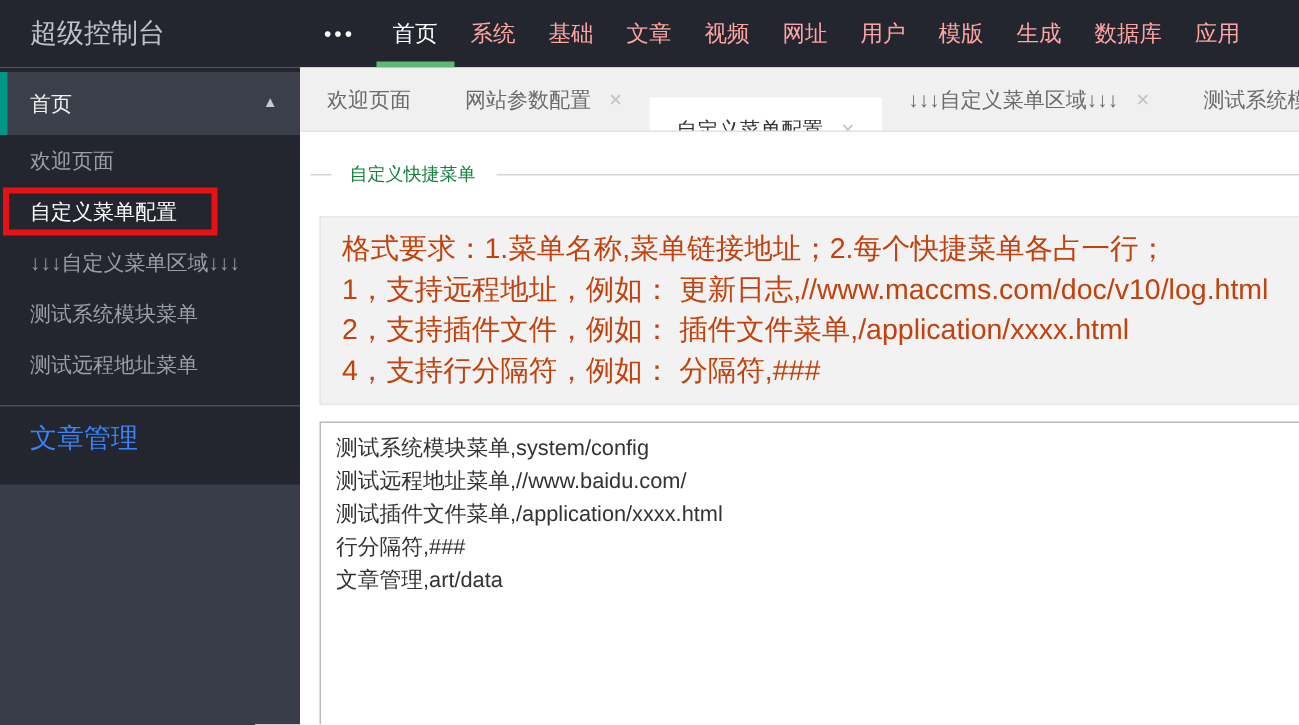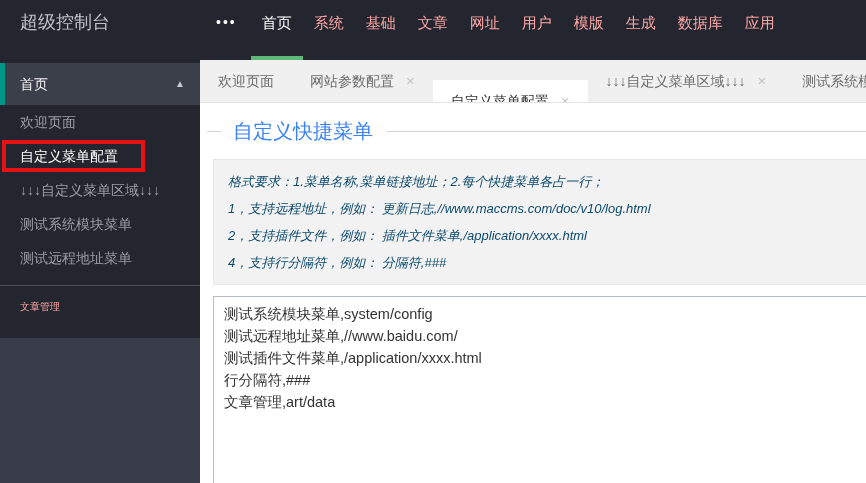--- a/index.html
+++ b/index.html
@@ -1,70 +1,71 @@
 <!DOCTYPE html>
 <html><head>
 <meta charset="utf-8">
 <style>
   * { margin:0; padding:0; box-sizing:border-box; }
   html,body { width:866px; height:483px; overflow:hidden; }
   body { font-family:"Liberation Sans","DejaVu Sans",sans-serif; background:#fff; }
 
   
-  .topbar { height:60px; background:#23262E; display:flex; align-items:stretch; white-space:nowrap; overflow:hidden; }
+  .topbar { height:45px; background:#23262E; display:flex; align-items:stretch; white-space:nowrap; overflow:hidden; }
   .logo { width:200px; flex:none; line-height:45px; padding-left:20px; font-size:18px; color:#bfc3c9; }
   .more-dots { line-height:45px; color:#fff; font-size:14px; letter-spacing:2px; padding:0 14px 0 16px; cursor:pointer; }
   .topnav { display:flex; }
   .topnav .nav-item { position:relative; line-height:45px; padding:0 11px; font-size:15px; color:#fca5a5; cursor:pointer; }
   .topnav .nav-item.active { color:#ffffff; }
   .topnav .nav-item.active::after { content:""; position:absolute; left:0; right:0; bottom:0; height:4px; background:#5FB878; }
 
   
   .wrap { display:flex; height:438px; }
 
   
   .sidebar { width:200px; flex:none; background:#393D49; position:relative; overflow:hidden; }
   .side-menu { background:#23262E; padding:3px 0 10px; }
   .group-header { position:relative; height:42px; line-height:42px; background:#3B3F4A; border-left:5px solid #009688; padding-left:15px; font-size:14px; color:#f0f0f2; cursor:pointer; }
   .group-header .arrow { position:absolute; right:15px; top:0; font-size:10px; color:#c7cad0; }
   .side-item { height:34px; line-height:34px; padding-left:20px; font-size:14px; color:#9a9ea6; cursor:pointer; }
   .side-item.current { color:#ffffff; }
   .side-divider { border-top:1px solid #4a4e58; margin-top:10px; }
-  .section-item { height:42px; line-height:42px; padding-left:20px; font-size:10px; color:#fca5a5; cursor:pointer; }
+  .section-item { height:42px; line-height:42px; padding-left:20px; font-size:18px; color:#3b82f6; cursor:pointer; }
   .annotation { position:absolute; left:2px; top:80px; width:143px; height:32px; border:4px solid #e81116; pointer-events:none; z-index:5; }
 
   
   .main { flex:1; display:flex; flex-direction:column; overflow:hidden; background:#fff; }
   .tabbar { height:43px; flex:none; background:#f0f0f0; border-bottom:1px solid #e3e3e3; display:flex; white-space:nowrap; overflow:hidden; }
   .tab { flex:none; line-height:42px; padding:0 18px; font-size:14px; color:#6b6b6b; cursor:pointer; }
   .tab .close { display:inline-block; margin-left:12px; color:#c3c3c3; font-size:15px; }
   .tab.active { background:#fff; color:#333;margin-top:20px; }
 
   .content { flex:1; padding:0 0 0 13px; overflow:hidden; }
   .page-header { height:56px; display:flex; align-items:center; margin-left:-6px; }
   .page-header .dash { width:14px; height:1px; background:#d4d4d4; margin-right:12px; flex:none; }
   .page-header .line { flex:1; height:1px; background:#d4d4d4; margin-left:14px; }
-  .page-title { font-size:20px; color:#3b82f6; }
+  .page-title { font-size:12px; color:#15803d; }
 
   .tips-box { background:#f2f2f2; border:1px solid #e7e7e7; padding:8px 14px; margin-right:-10px; }
-  .tips-box .tip-line { font-size:13px; color:#0c4a6e; line-height:27px;font-style:italic; }
+  .tips-box .tip-line { font-size:19px; color:#c2410c; line-height:27px; }
 
   .config-textarea { display:block; margin-top:11px; width:calc(100% + 20px); height:220px; border:1px solid #b7bcc2; background:#fff; padding:6px 10px; font-size:14.5px; line-height:22px; color:#333; font-family:"Liberation Sans","DejaVu Sans",sans-serif; resize:none; outline:none; }
 </style>
 </head>
 <body>
 
 <div class="topbar">
   <div class="logo">超级控制台</div>
   <div class="more-dots">•••</div>
   <div class="topnav">
     <div class="nav-item active">首页</div>
     <div class="nav-item">系统</div>
     <div class="nav-item">基础</div>
     <div class="nav-item">文章</div>
+    <div class="nav-item">视频</div>
     <div class="nav-item">网址</div>
     <div class="nav-item">用户</div>
     <div class="nav-item">模版</div>
     <div class="nav-item">生成</div>
     <div class="nav-item">数据库</div>
     <div class="nav-item">应用</div>
   </div>
 </div>
 
 <div class="wrap">

